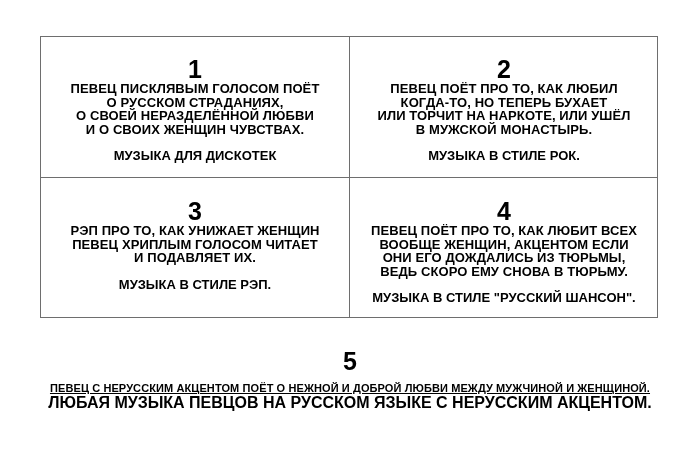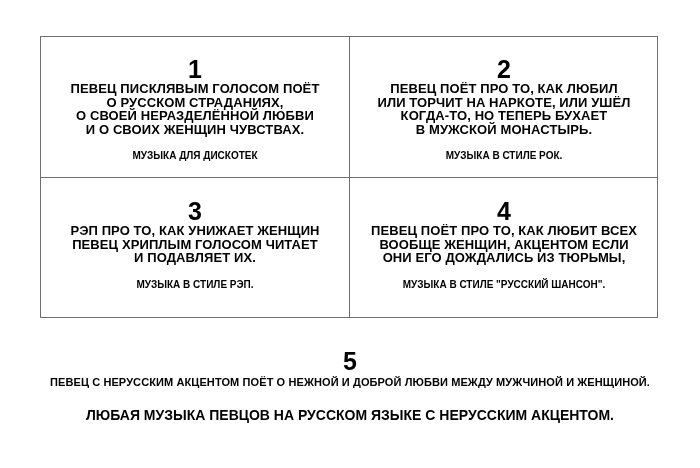--- a/index.html
+++ b/index.html
@@ -9,26 +9,26 @@
           border: 1px solid #6e6e6e; box-sizing: border-box; }
   .vline { position: absolute; left: 308px; top: 0; width: 1px; height: 100%; background: #6e6e6e; }
   .hline { position: absolute; left: 0; top: 140px; width: 100%; height: 1px; background: #6e6e6e; }
   .cell { position: absolute; width: 308px; height: 140px; text-align: center; box-sizing: border-box; }
   .c1 { left: 0; top: 0; }
   .c2 { left: 309px; top: 0; }
   .c3 { left: 0; top: 141px; }
   .c4 { left: 309px; top: 141px; }
   .num { font-weight: bold; font-size: 25px; line-height: 26px; margin-top: 19px; }
   .desc { font-weight: bold; font-size: 13px; line-height: 13.5px; letter-spacing: 0.1px; }
-  .style { font-weight: bold; font-size: 10px; line-height: 13px; margin-top: 13px; }
+  .style { font-weight: bold; font-size: 13px; line-height: 13px; margin-top: 13px; }
   .c3 .num, .c4 .num { margin-top: 20px; }
   .sec5 { position: absolute; left: 0; top: 348px; width: 700px; text-align: center; }
   .sec5 .num { margin-top: 0; }
-  .sec5 .desc { margin-top: 2px; font-size: 11px; }
-  .sec5 .style { margin-top: 19px; font-size: 14px; }
+  .sec5 .desc { margin-top: 8px; font-size: 11px; text-decoration: underline; }
+  .sec5 .style { margin-top: 0; font-size: 16px; }
   .line { display: block; }
 </style>
 </head>
 <body>
 
 <div class="grid">
   <div class="vline"></div>
   <div class="hline"></div>
 
   <div class="cell c1">
@@ -39,22 +39,22 @@
       <span class="line">О СВОЕЙ НЕРАЗДЕЛЁННОЙ ЛЮБВИ</span>
       <span class="line">И О СВОИХ ЖЕНЩИН ЧУВСТВАХ.</span>
     </div>
     <div class="style">МУЗЫКА ДЛЯ ДИСКОТЕК</div>
   </div>
 
   <div class="cell c2">
     <div class="num">2</div>
     <div class="desc">
       <span class="line">ПЕВЕЦ ПОЁТ ПРО ТО, КАК ЛЮБИЛ</span>
+      <span class="line">КОГДА-ТО, НО ТЕПЕРЬ БУХАЕТ</span>
       <span class="line">ИЛИ ТОРЧИТ НА НАРКОТЕ, ИЛИ УШЁЛ</span>
-      <span class="line">КОГДА-ТО, НО ТЕПЕРЬ БУХАЕТ</span>
       <span class="line">В МУЖСКОЙ МОНАСТЫРЬ.</span>
     </div>
     <div class="style">МУЗЫКА В СТИЛЕ РОК.</div>
   </div>
 
   <div class="cell c3">
     <div class="num">3</div>
     <div class="desc">
       <span class="line">РЭП ПРО ТО, КАК УНИЖАЕТ ЖЕНЩИН</span>
       <span class="line">ПЕВЕЦ ХРИПЛЫМ ГОЛОСОМ ЧИТАЕТ</span>
@@ -62,20 +62,21 @@
     </div>
     <div class="style">МУЗЫКА В СТИЛЕ РЭП.</div>
   </div>
 
   <div class="cell c4">
     <div class="num">4</div>
     <div class="desc">
       <span class="line">ПЕВЕЦ ПОЁТ ПРО ТО, КАК ЛЮБИТ ВСЕХ</span>
       <span class="line">ВООБЩЕ ЖЕНЩИН, АКЦЕНТОМ ЕСЛИ</span>
       <span class="line">ОНИ ЕГО ДОЖДАЛИСЬ ИЗ ТЮРЬМЫ,</span>
+      <span class="line">ВЕДЬ СКОРО ЕМУ СНОВА В ТЮРЬМУ.</span>
     </div>
     <div class="style">МУЗЫКА В СТИЛЕ "РУССКИЙ ШАНСОН".</div>
   </div>
 </div>
 
 <div class="sec5">
   <div class="num">5</div>
   <div class="desc">
     <span class="line">ПЕВЕЦ С НЕРУССКИМ АКЦЕНТОМ ПОЁТ О НЕЖНОЙ И ДОБРОЙ ЛЮБВИ МЕЖДУ МУЖЧИНОЙ И ЖЕНЩИНОЙ.</span>
   </div>

